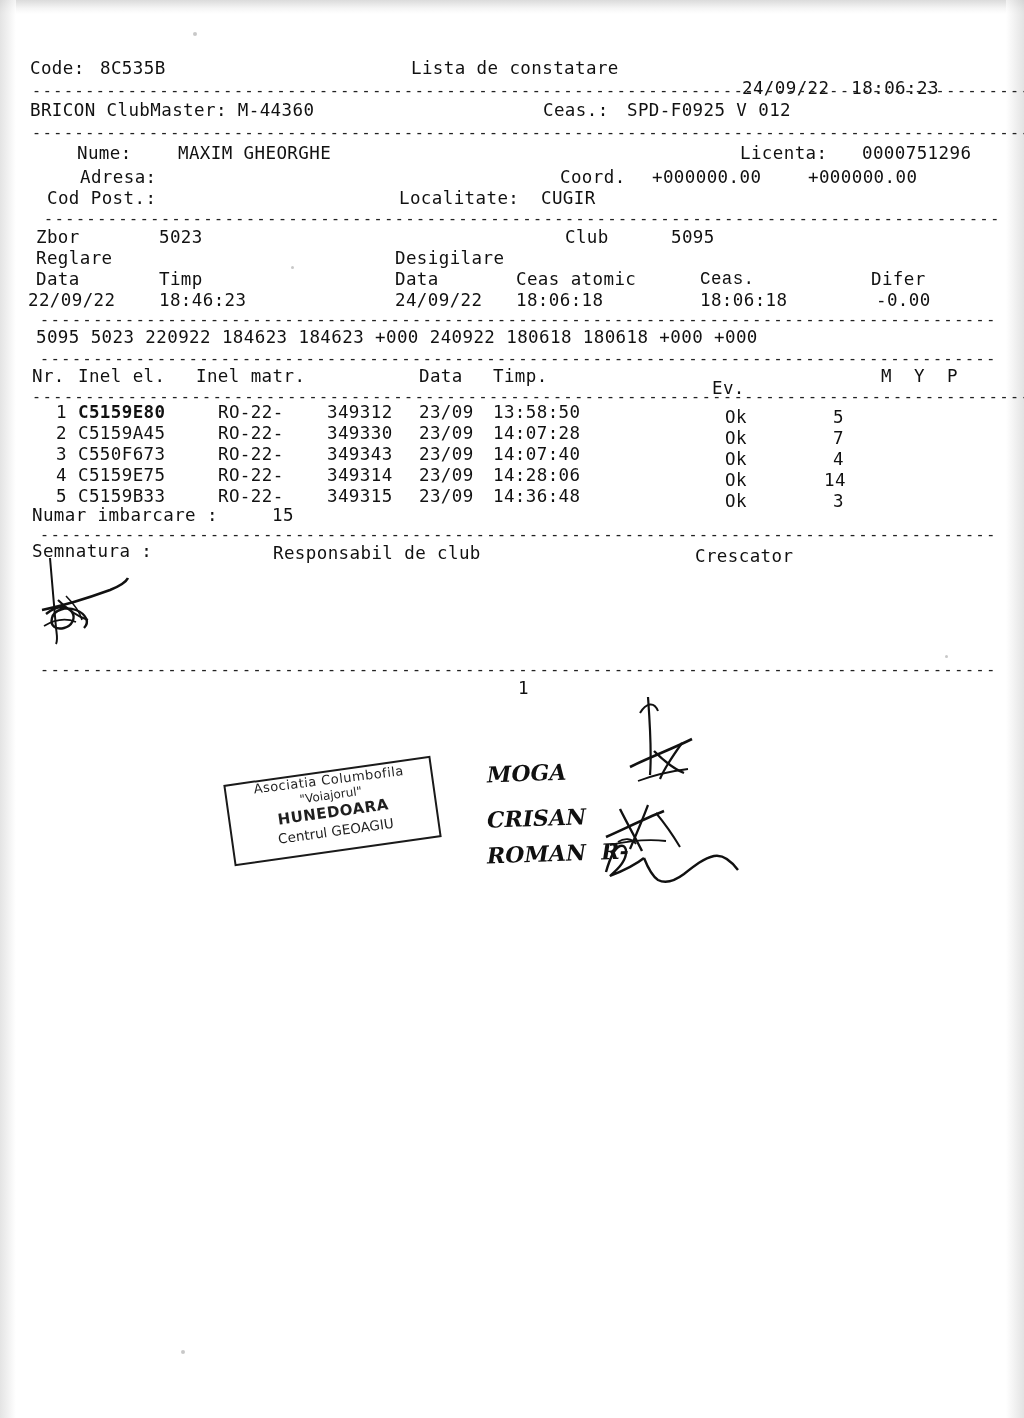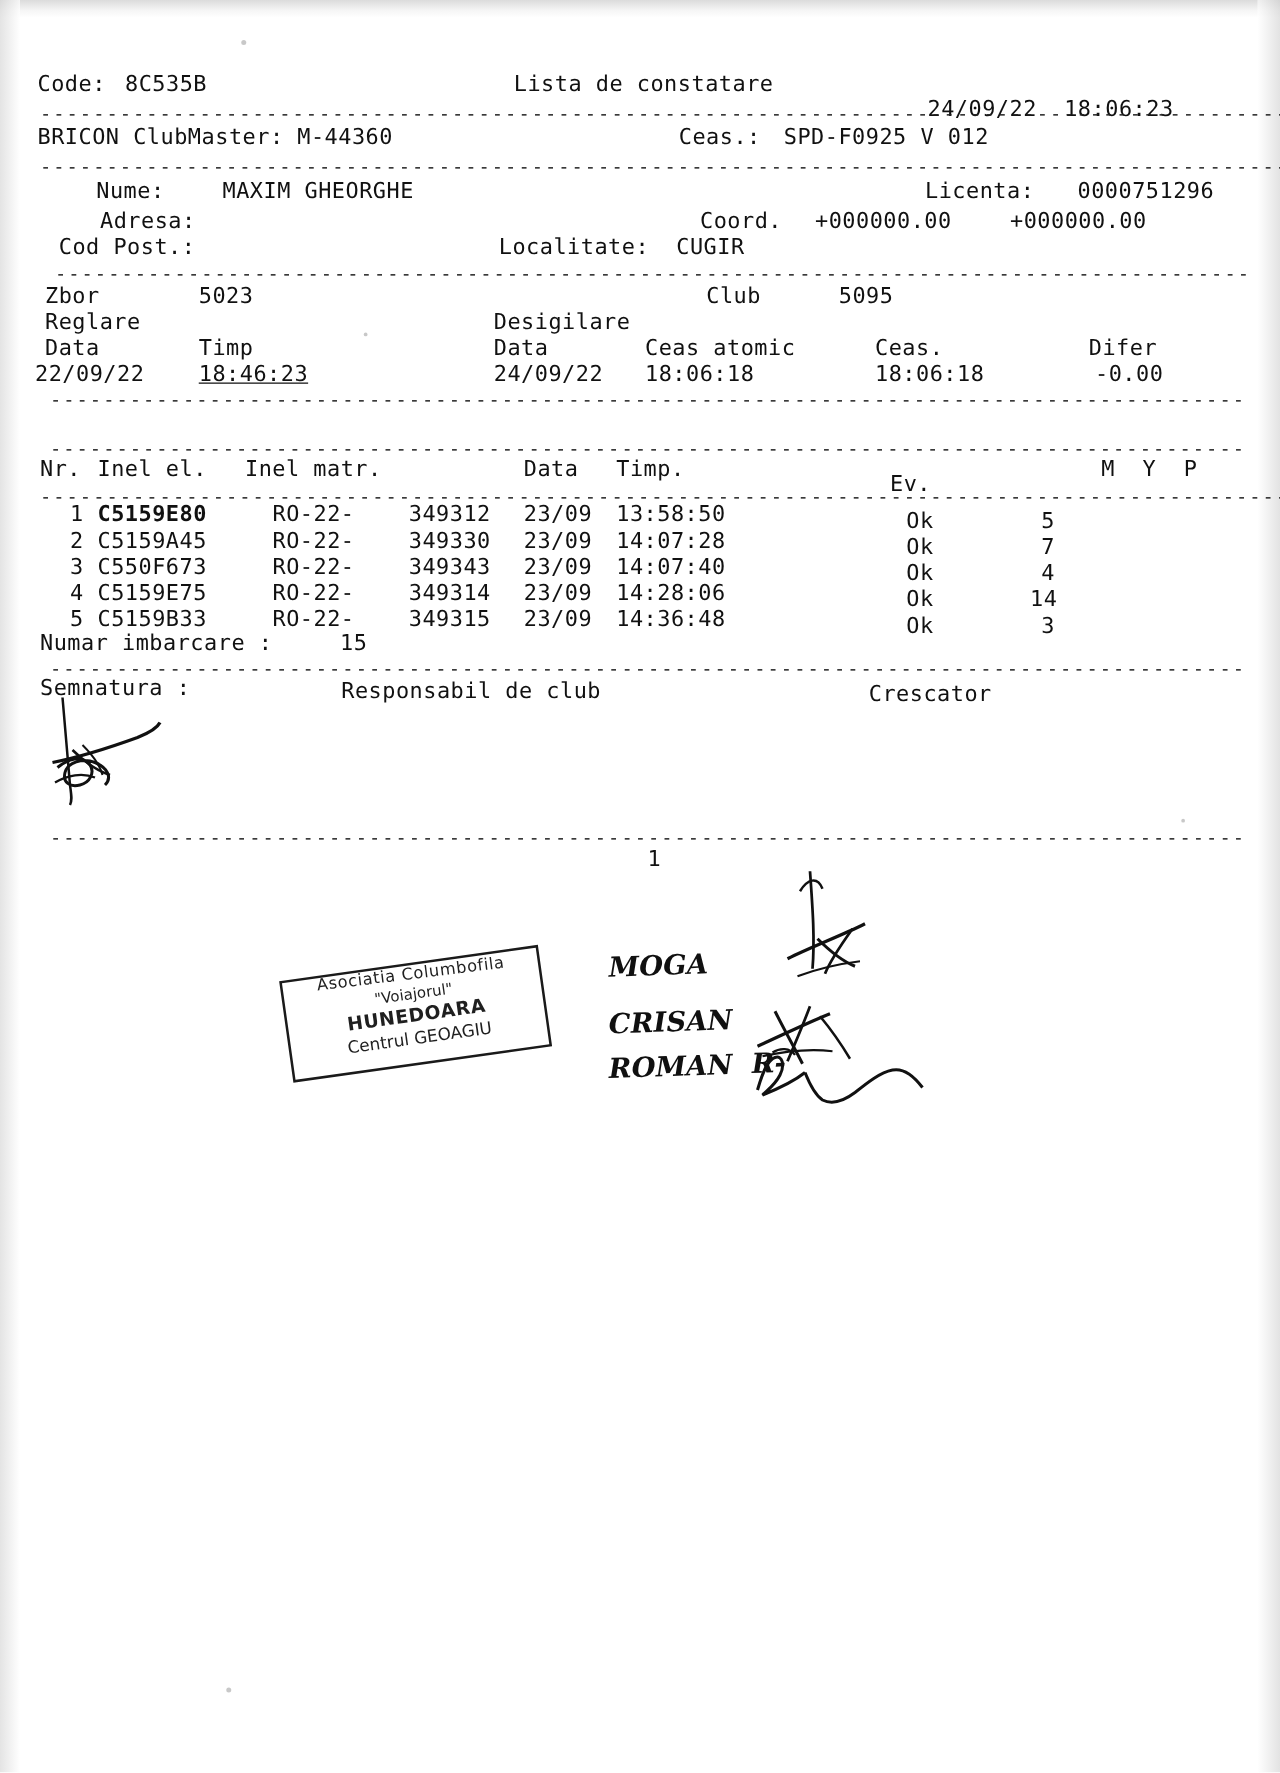--- a/index.html
+++ b/index.html
@@ -133,32 +133,33 @@
   <span class="ln" style="left:533px; top:227px;margin-left:32px;">Club</span>
   <span class="ln" style="left:654px; top:227px;margin-left:17px;">5095</span>
 
   <span class="ln" style="left:36px; top:248px;">Reglare</span>
   <span class="ln" style="left:395px; top:248px;">Desigilare</span>
 
   <span class="ln" style="left:36px; top:269px;">Data</span>
   <span class="ln" style="left:159px; top:269px;">Timp</span>
   <span class="ln" style="left:395px; top:269px;">Data</span>
   <span class="ln" style="left:516px; top:269px;">Ceas atomic</span>
-  <span class="ln" style="left:700px; top:269px;">Ceas.</span>
+  <span class="ln" style="left:700px; top:269px;font-family:Liberation Mono, monospace;">Ceas.</span>
   <span class="ln" style="left:871px; top:269px;">Difer</span>
 
   <span class="ln" style="left:28px; top:290px;">22/09/22</span>
-  <span class="ln" style="left:159px; top:290px;text-decoration:underline;">18:46:23</span>
+  <span class="ln" style="left:159px; top:290px;">18:46:23</span>
   <span class="ln" style="left:395px; top:290px;">24/09/22</span>
   <span class="ln" style="left:516px; top:290px;">18:06:18</span>
   <span class="ln" style="left:700px; top:290px;">18:06:18</span>
   <span class="ln" style="left:876px; top:290px;">-0.00</span>
 
   <span class="dash" style="left:40px; top:313px;">------------------------------------------------------------------------------------------</span>
 
+  <span class="ln" style="left:36px; top:327px;">5095 5023 220922 184623 184623 +000 240922 180618 180618 +000 +000</span>
 
   <span class="dash" style="left:40px; top:352px;">------------------------------------------------------------------------------------------</span>
 
   <span class="ln" style="left:32px; top:366px;">Nr.</span>
   <span class="ln" style="left:78px; top:366px;">Inel el.</span>
   <span class="ln" style="left:196px; top:366px;">Inel matr.</span>
   <span class="ln" style="left:419px; top:366px;">Data</span>
   <span class="ln" style="left:493px; top:366px;">Timp.</span>
   <span class="ln" style="left:712px; top:378px;">Ev.</span>
   <span class="ln" style="left:881px; top:366px;">M</span>

